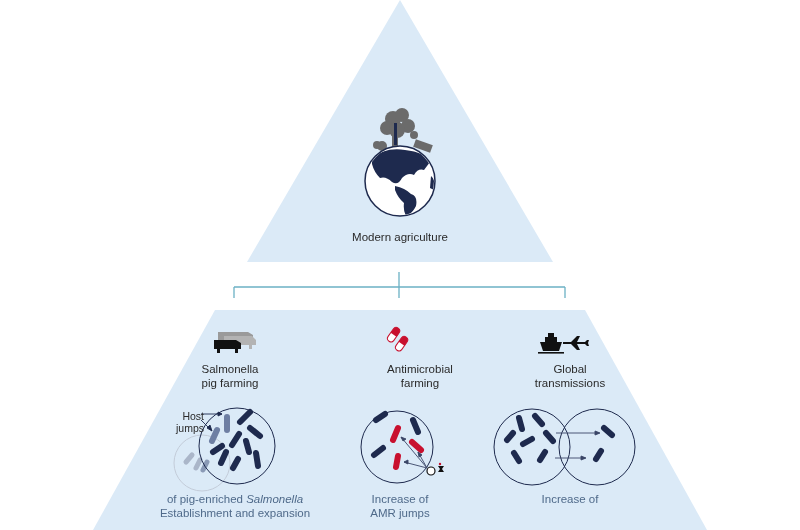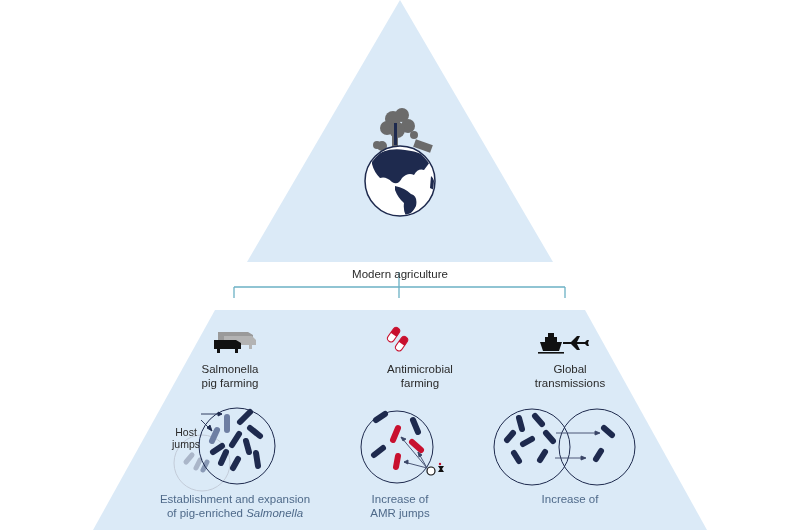--- a/index.html
+++ b/index.html
@@ -153,43 +153,43 @@
     </g>
     <g stroke="#3a4566" stroke-width="0.9" fill="#3a4566">
       <line x1="556" y1="433" x2="599" y2="433"></line>
       <polygon points="600,433 595,431 595,435"></polygon>
       <line x1="555" y1="458" x2="585" y2="458"></line>
       <polygon points="586,458 581,456 581,460"></polygon>
     </g>
   </g>
 </svg>
 
-<div class="lbl" style="left:300px; top:230px; width:200px;margin-top:37px;">Modern agriculture</div>
+<div class="lbl" style="left:300px; top:230px; width:200px;">Modern agriculture</div>
 
 <div class="lbl" style="left:180px; top:362px; width:100px;">
   <div>Salmonella</div>
   <div>pig farming</div>
 </div>
 <div class="lbl" style="left:370px; top:362px; width:100px;">
   <div>Antimicrobial</div>
   <div>farming</div>
 </div>
 <div class="lbl" style="left:515px; top:362px; width:110px;">
   <div>Global</div>
   <div>transmissions</div>
 </div>
 
-<div class="small" style="left:168px; top:426px; width:36px;">
+<div class="small" style="left:168px; top:410px; width:36px;text-align:right;">
   <div>Host</div>
   <div>jumps</div>
 </div>
 
 <div class="outcome" style="left:135px; top:492px; width:200px;">
+  <div><span>of pig-enriched </span><i>Salmonella</i></div>
   <div>Establishment and expansion</div>
-  <div><span>of pig-enriched </span><i>Salmonella</i></div>
 </div>
 <div class="outcome" style="left:350px; top:492px; width:100px;">
   <div>Increase of</div>
   <div>AMR jumps</div>
 </div>
 <div class="outcome" style="left:480px; top:492px; width:180px;">
   <div>Increase of</div>
 </div>
 
 </body></html>

